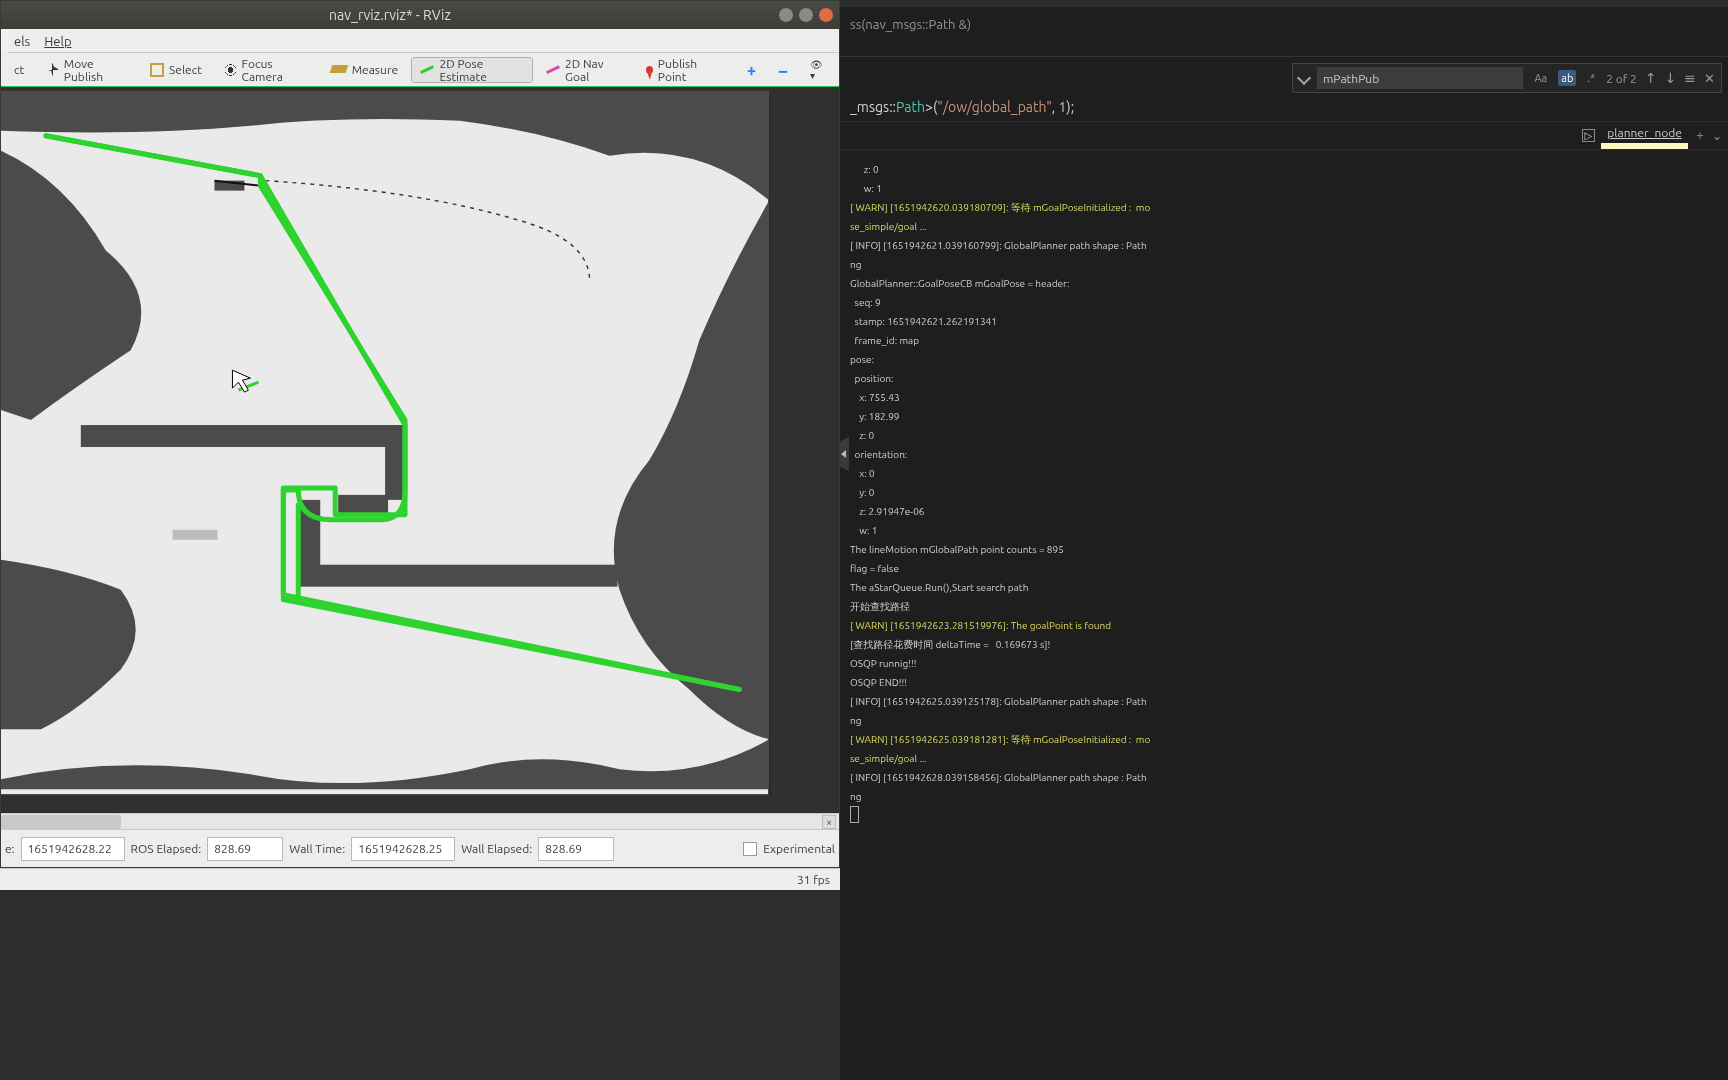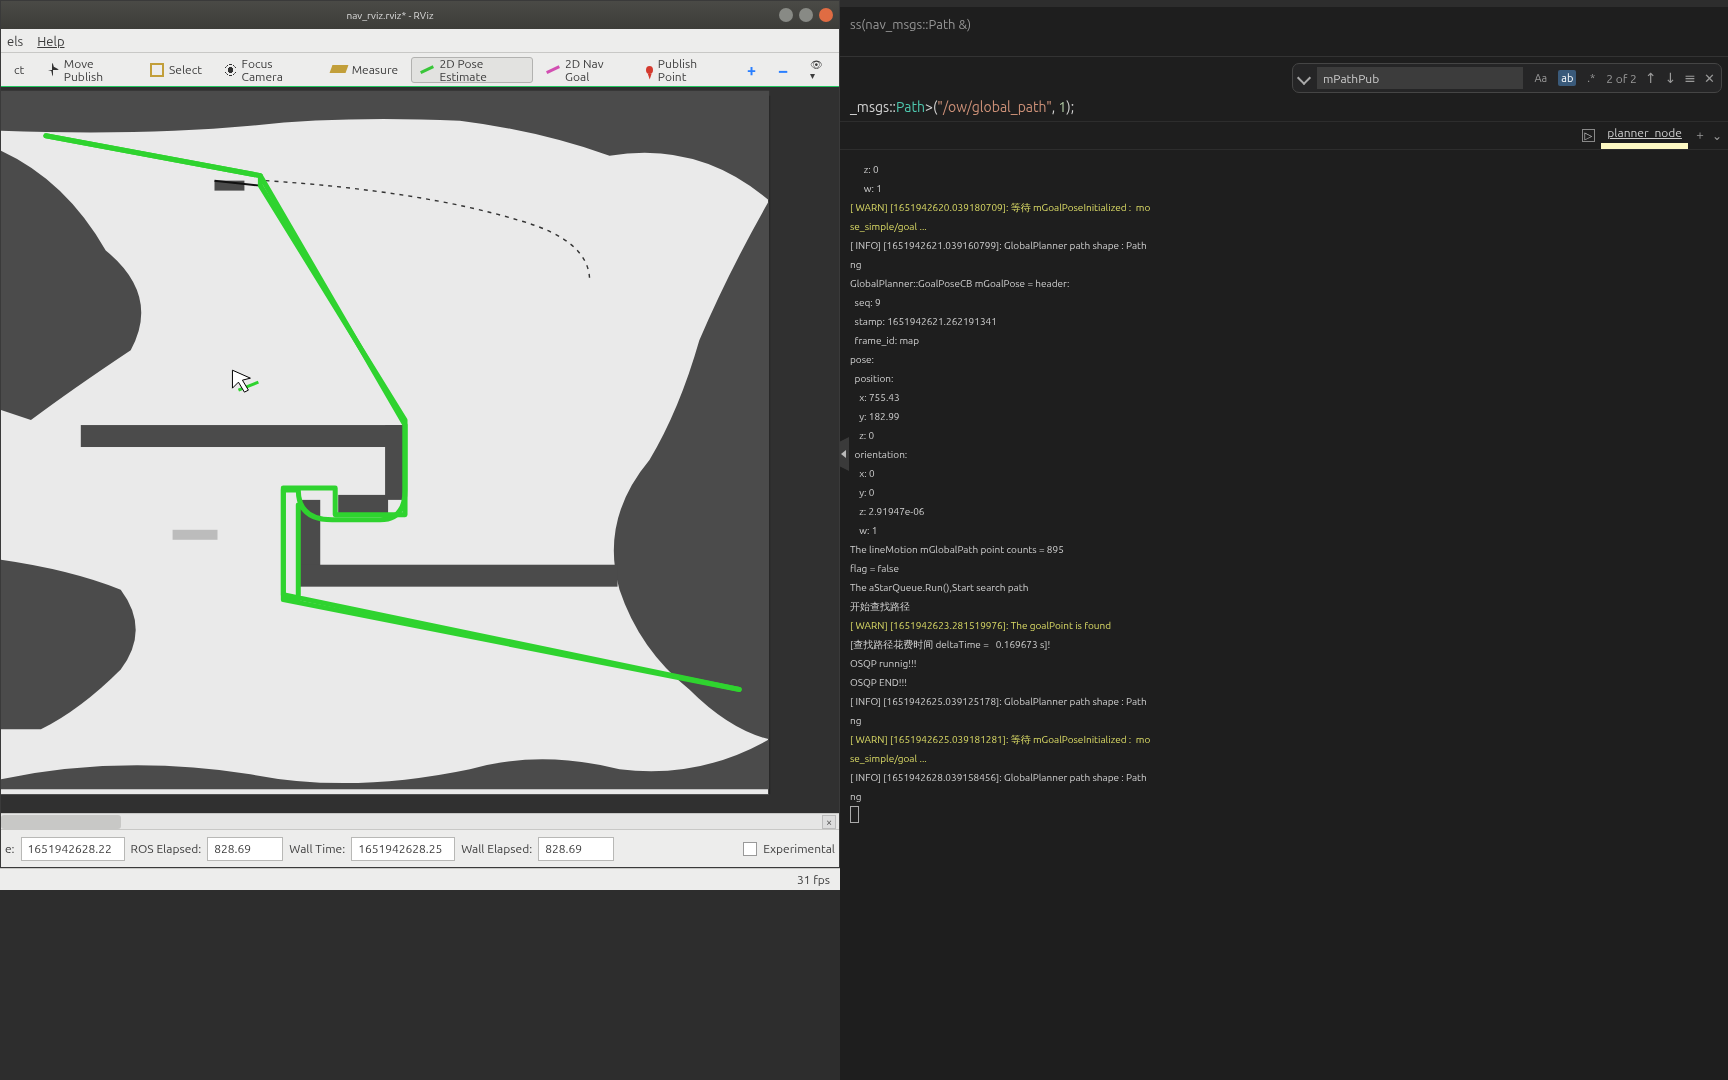--- a/index.html
+++ b/index.html
@@ -19,36 +19,37 @@
   width: 840px; height: 868px;
   background: #f0f0ef;
   display: flex; flex-direction: column;
   border: 1px solid #3a3a3a;
 }
 
 .titlebar {
   height: 28px;
   background: linear-gradient(#4a4a46, #3c3c38);
   display: flex; align-items: center;
-  color: #dcdcdc; font-size: 10px;
+  color: #dcdcdc; font-size: 14px;
   padding: 0 6px;
 }
 .titlebar .title { flex: 1; text-align: center; }
 .wc-btn { width: 14px; height: 14px; border-radius: 50%; margin-left: 6px; }
 .wc-min { background: #888a85; }
 .wc-max { background: #888a85; }
 .wc-close { background: #e06c43; }
 
 .menubar {
   height: 24px;
   background: #ededec;
   display: flex; align-items: center;
   padding: 0 6px;
   font-size: 13px; color: #3c3c3c;
   border-bottom: 1px solid #c8c8c6;
+  margin-left: 7px;
 }
 .menubar span { margin-right: 14px; }
 .menubar span .ul { text-decoration: underline; }
 
 .toolbar {
   height: 34px;
   background: #ededec;
   display: flex; align-items: center;
   padding: 0 4px;
   gap: 4px;
@@ -141,21 +142,21 @@
 .crumb {
   font-size: 13px;
   color: #969696;
   padding: 10px 0 4px 10px;
   white-space: nowrap; overflow: hidden;
 }
 .findbar{
   display:flex;align-items:center;
   background:#252526;
   border:1px solid #454545;
-  border-radius:7px;
+  border-radius:1px;
   height:30px;
   margin:6px 6px 0 auto;
   width:430px;
   padding:0 6px;
   gap:8px;
   font-size:12px;
 }
 .findbar .chev{width:10px;height:10px;border-left:2px solid #aaa;border-bottom:2px solid #aaa;transform:rotate(-45deg);}
 .findbar input{flex:1;background:#3c3c3c;border:none;color:#ccc;height:22px;padding:0 6px;font-family:inherit;font-size:12px;}
 .findbar .opt{font-size:11px;color:#999;padding:2px 3px;border-radius:2px;}

